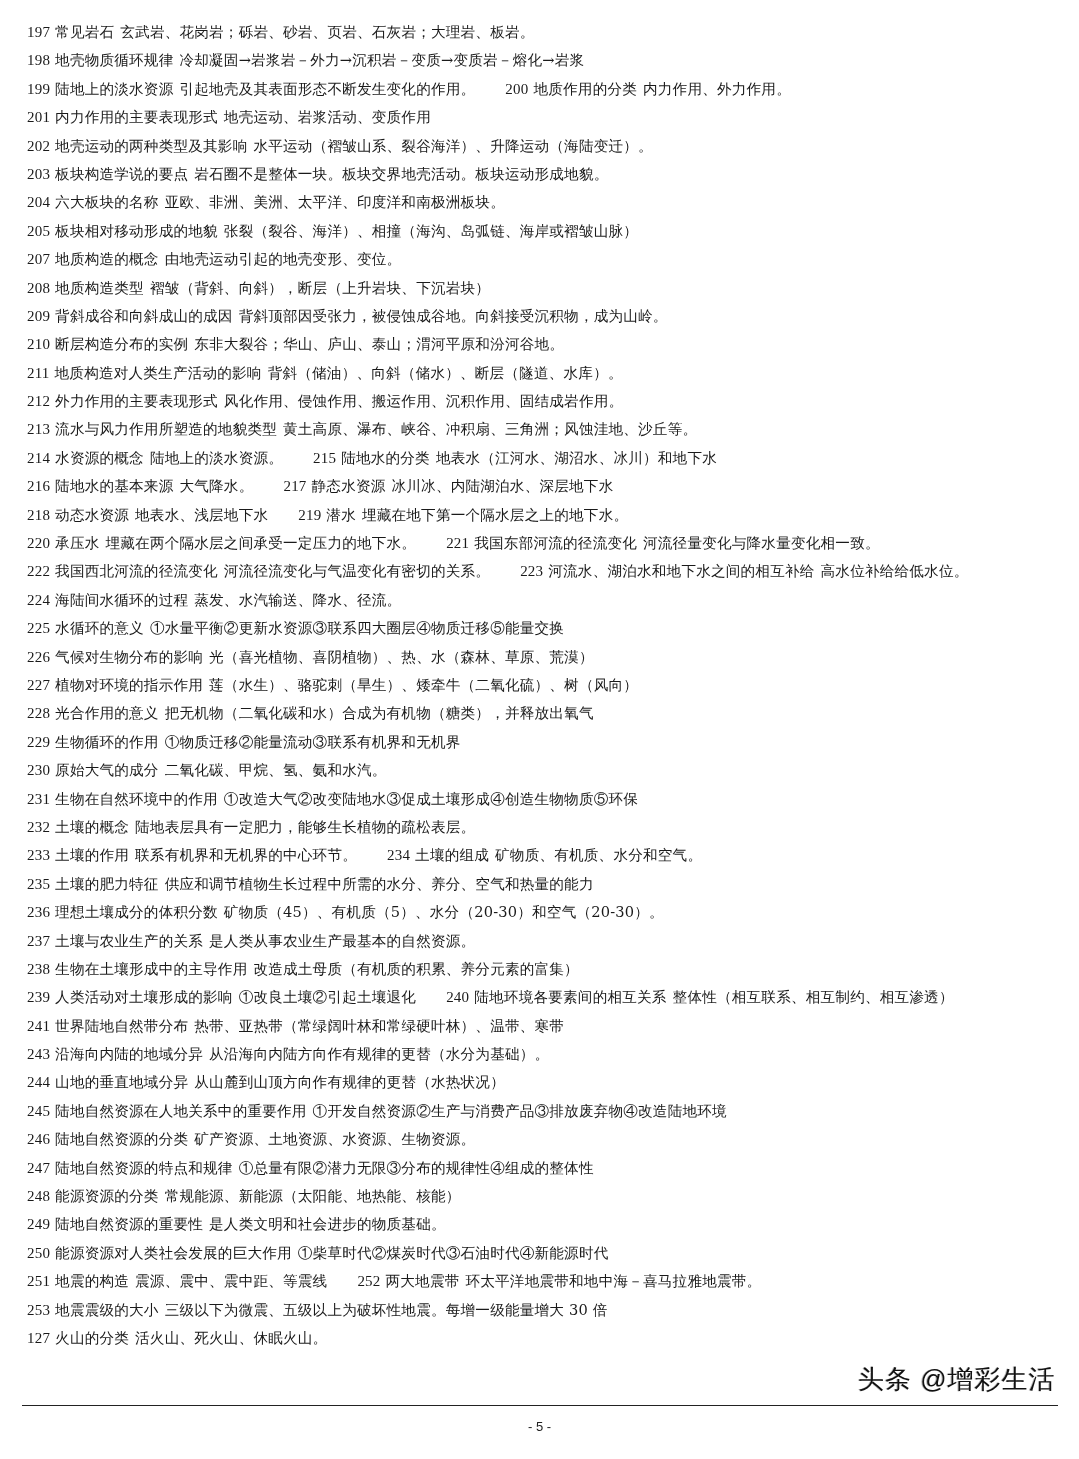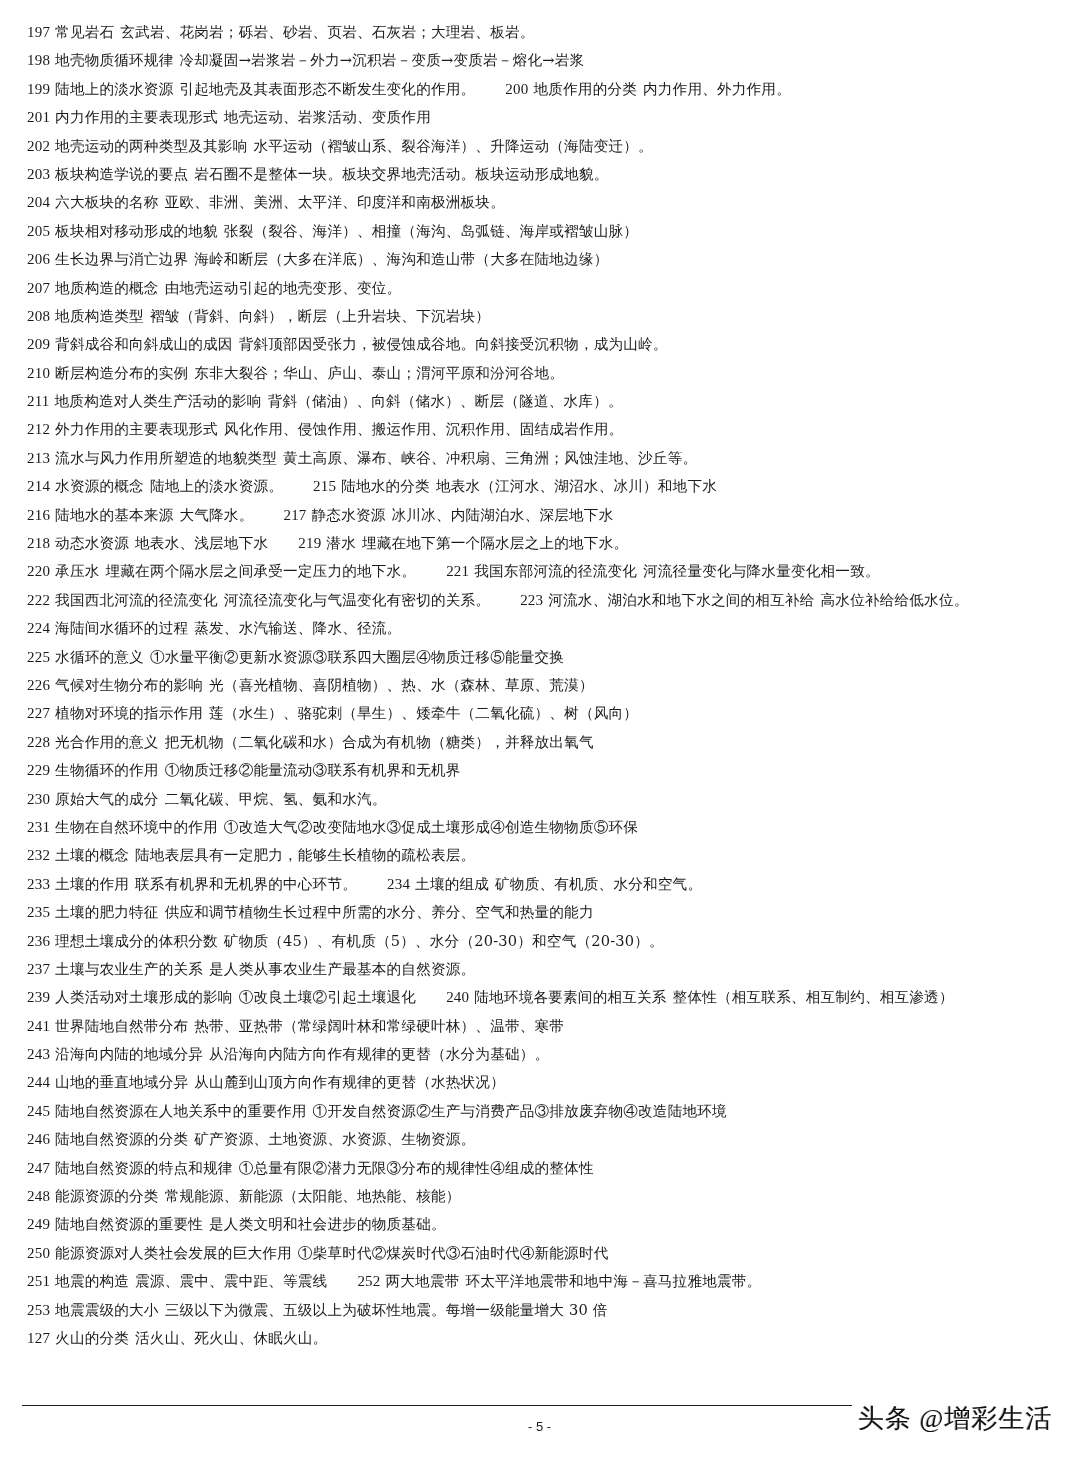--- a/index.html
+++ b/index.html
@@ -62,22 +62,22 @@
     width: 1079px;
     top: 1419px;
     text-align: center;
     font-family: "Liberation Sans", "DejaVu Sans", sans-serif;
     font-size: 13px;
     color: #222;
   }
   .watermark {
     position: absolute;
     left: 852px;
-    top: 1401px;
-    font-family: Liberation Serif, serif;
+    top: 1362px;
+    font-family: Liberation Sans, sans-serif;
     font-size: 26px;
     color: #111;
     background: #ffffff;
     padding: 0 6px;
     letter-spacing: 1px;
     text-shadow: 1px 1px 0 #fff, -1px 0 0 #bbb;
   }
 </style>
 </head>
 <body>
@@ -85,21 +85,20 @@
 <div class="page">
   <div class="lines" id="lines">
       <div class="line"><span class="entry"><span class="num">197</span><span class="term">常见岩石</span><span class="text">玄武岩、花岗岩；砾岩、砂岩、页岩、石灰岩；大理岩、板岩。</span></span></div>
       <div class="line"><span class="entry"><span class="num">198</span><span class="term">地壳物质循环规律</span><span class="text">冷却凝固→岩浆岩－外力→沉积岩－变质→变质岩－熔化→岩浆</span></span></div>
       <div class="line"><span class="entry"><span class="num">199</span><span class="term">陆地上的淡水资源</span><span class="text">引起地壳及其表面形态不断发生变化的作用。</span></span><span class="entry"><span class="num">200</span><span class="term">地质作用的分类</span><span class="text">内力作用、外力作用。</span></span></div>
       <div class="line"><span class="entry"><span class="num">201</span><span class="term">内力作用的主要表现形式</span><span class="text">地壳运动、岩浆活动、变质作用</span></span></div>
       <div class="line"><span class="entry"><span class="num">202</span><span class="term">地壳运动的两种类型及其影响</span><span class="text">水平运动（褶皱山系、裂谷海洋）、升降运动（海陆变迁）。</span></span></div>
       <div class="line"><span class="entry"><span class="num">203</span><span class="term">板块构造学说的要点</span><span class="text">岩石圈不是整体一块。板块交界地壳活动。板块运动形成地貌。</span></span></div>
       <div class="line"><span class="entry"><span class="num">204</span><span class="term">六大板块的名称</span><span class="text">亚欧、非洲、美洲、太平洋、印度洋和南极洲板块。</span></span></div>
       <div class="line"><span class="entry"><span class="num">205</span><span class="term">板块相对移动形成的地貌</span><span class="text">张裂（裂谷、海洋）、相撞（海沟、岛弧链、海岸或褶皱山脉）</span></span></div>
-      <div class="line"><span class="entry"><span class="num">206</span><span class="term">生长边界与消亡边界</span><span class="text">海岭和断层（大多在洋底）、海沟和造山带（大多在陆地边缘）</span></span></div>
       <div class="line"><span class="entry"><span class="num">207</span><span class="term">地质构造的概念</span><span class="text">由地壳运动引起的地壳变形、变位。</span></span></div>
       <div class="line"><span class="entry"><span class="num">208</span><span class="term">地质构造类型</span><span class="text">褶皱（背斜、向斜），断层（上升岩块、下沉岩块）</span></span></div>
       <div class="line"><span class="entry"><span class="num">209</span><span class="term">背斜成谷和向斜成山的成因</span><span class="text">背斜顶部因受张力，被侵蚀成谷地。向斜接受沉积物，成为山岭。</span></span></div>
       <div class="line"><span class="entry"><span class="num">210</span><span class="term">断层构造分布的实例</span><span class="text">东非大裂谷；华山、庐山、泰山；渭河平原和汾河谷地。</span></span></div>
       <div class="line"><span class="entry"><span class="num">211</span><span class="term">地质构造对人类生产活动的影响</span><span class="text">背斜（储油）、向斜（储水）、断层（隧道、水库）。</span></span></div>
       <div class="line"><span class="entry"><span class="num">212</span><span class="term">外力作用的主要表现形式</span><span class="text">风化作用、侵蚀作用、搬运作用、沉积作用、固结成岩作用。</span></span></div>
       <div class="line"><span class="entry"><span class="num">213</span><span class="term">流水与风力作用所塑造的地貌类型</span><span class="text">黄土高原、瀑布、峡谷、冲积扇、三角洲；风蚀洼地、沙丘等。</span></span></div>
       <div class="line"><span class="entry"><span class="num">214</span><span class="term">水资源的概念</span><span class="text">陆地上的淡水资源。</span></span><span class="entry"><span class="num">215</span><span class="term">陆地水的分类</span><span class="text">地表水（江河水、湖沼水、冰川）和地下水</span></span></div>
       <div class="line"><span class="entry"><span class="num">216</span><span class="term">陆地水的基本来源</span><span class="text">大气降水。</span></span><span class="entry"><span class="num">217</span><span class="term">静态水资源</span><span class="text">冰川冰、内陆湖泊水、深层地下水</span></span></div>
       <div class="line"><span class="entry"><span class="num">218</span><span class="term">动态水资源</span><span class="text">地表水、浅层地下水</span></span><span class="entry"><span class="num">219</span><span class="term">潜水</span><span class="text">埋藏在地下第一个隔水层之上的地下水。</span></span></div>
@@ -111,20 +110,21 @@
       <div class="line"><span class="entry"><span class="num">227</span><span class="term">植物对环境的指示作用</span><span class="text">莲（水生）、骆驼刺（旱生）、矮牵牛（二氧化硫）、树（风向）</span></span></div>
       <div class="line"><span class="entry"><span class="num">228</span><span class="term">光合作用的意义</span><span class="text">把无机物（二氧化碳和水）合成为有机物（糖类），并释放出氧气</span></span></div>
       <div class="line"><span class="entry"><span class="num">229</span><span class="term">生物循环的作用</span><span class="text">①物质迁移②能量流动③联系有机界和无机界</span></span></div>
       <div class="line"><span class="entry"><span class="num">230</span><span class="term">原始大气的成分</span><span class="text">二氧化碳、甲烷、氢、氨和水汽。</span></span></div>
       <div class="line"><span class="entry"><span class="num">231</span><span class="term">生物在自然环境中的作用</span><span class="text">①改造大气②改变陆地水③促成土壤形成④创造生物物质⑤环保</span></span></div>
       <div class="line"><span class="entry"><span class="num">232</span><span class="term">土壤的概念</span><span class="text">陆地表层具有一定肥力，能够生长植物的疏松表层。</span></span></div>
       <div class="line"><span class="entry"><span class="num">233</span><span class="term">土壤的作用</span><span class="text">联系有机界和无机界的中心环节。</span></span><span class="entry"><span class="num">234</span><span class="term">土壤的组成</span><span class="text">矿物质、有机质、水分和空气。</span></span></div>
       <div class="line"><span class="entry"><span class="num">235</span><span class="term">土壤的肥力特征</span><span class="text">供应和调节植物生长过程中所需的水分、养分、空气和热量的能力</span></span></div>
       <div class="line"><span class="entry"><span class="num">236</span><span class="term">理想土壤成分的体积分数</span><span class="text">矿物质（45）、有机质（5）、水分（20-30）和空气（20-30）。</span></span></div>
       <div class="line"><span class="entry"><span class="num">237</span><span class="term">土壤与农业生产的关系</span><span class="text">是人类从事农业生产最基本的自然资源。</span></span></div>
+      <div class="line"><span class="entry"><span class="num">238</span><span class="term">生物在土壤形成中的主导作用</span><span class="text">改造成土母质（有机质的积累、养分元素的富集）</span></span></div>
       <div class="line"><span class="entry"><span class="num">239</span><span class="term">人类活动对土壤形成的影响</span><span class="text">①改良土壤②引起土壤退化</span></span><span class="entry"><span class="num">240</span><span class="term">陆地环境各要素间的相互关系</span><span class="text">整体性（相互联系、相互制约、相互渗透）</span></span></div>
       <div class="line"><span class="entry"><span class="num">241</span><span class="term">世界陆地自然带分布</span><span class="text">热带、亚热带（常绿阔叶林和常绿硬叶林）、温带、寒带</span></span></div>
       <div class="line"><span class="entry"><span class="num">243</span><span class="term">沿海向内陆的地域分异</span><span class="text">从沿海向内陆方向作有规律的更替（水分为基础）。</span></span></div>
       <div class="line"><span class="entry"><span class="num">244</span><span class="term">山地的垂直地域分异</span><span class="text">从山麓到山顶方向作有规律的更替（水热状况）</span></span></div>
       <div class="line"><span class="entry"><span class="num">245</span><span class="term">陆地自然资源在人地关系中的重要作用</span><span class="text">①开发自然资源②生产与消费产品③排放废弃物④改造陆地环境</span></span></div>
       <div class="line"><span class="entry"><span class="num">246</span><span class="term">陆地自然资源的分类</span><span class="text">矿产资源、土地资源、水资源、生物资源。</span></span></div>
       <div class="line"><span class="entry"><span class="num">247</span><span class="term">陆地自然资源的特点和规律</span><span class="text">①总量有限②潜力无限③分布的规律性④组成的整体性</span></span></div>
       <div class="line"><span class="entry"><span class="num">248</span><span class="term">能源资源的分类</span><span class="text">常规能源、新能源（太阳能、地热能、核能）</span></span></div>
       <div class="line"><span class="entry"><span class="num">249</span><span class="term">陆地自然资源的重要性</span><span class="text">是人类文明和社会进步的物质基础。</span></span></div>
       <div class="line"><span class="entry"><span class="num">250</span><span class="term">能源资源对人类社会发展的巨大作用</span><span class="text">①柴草时代②煤炭时代③石油时代④新能源时代</span></span></div>

